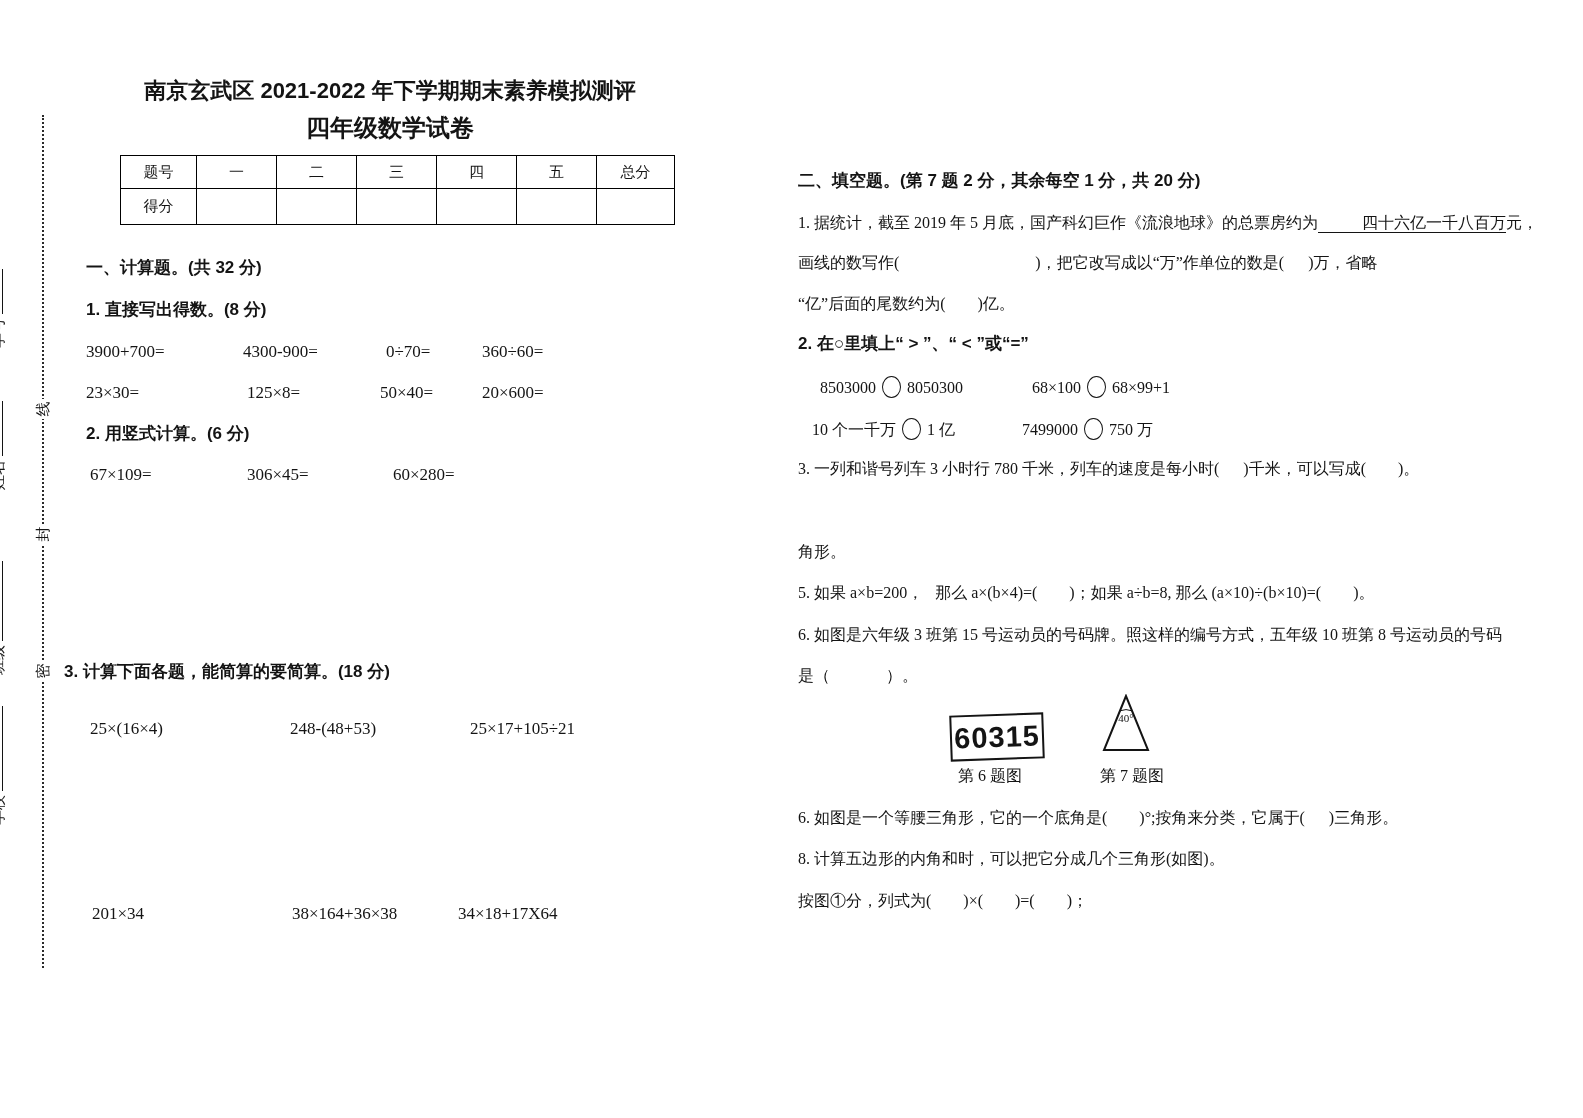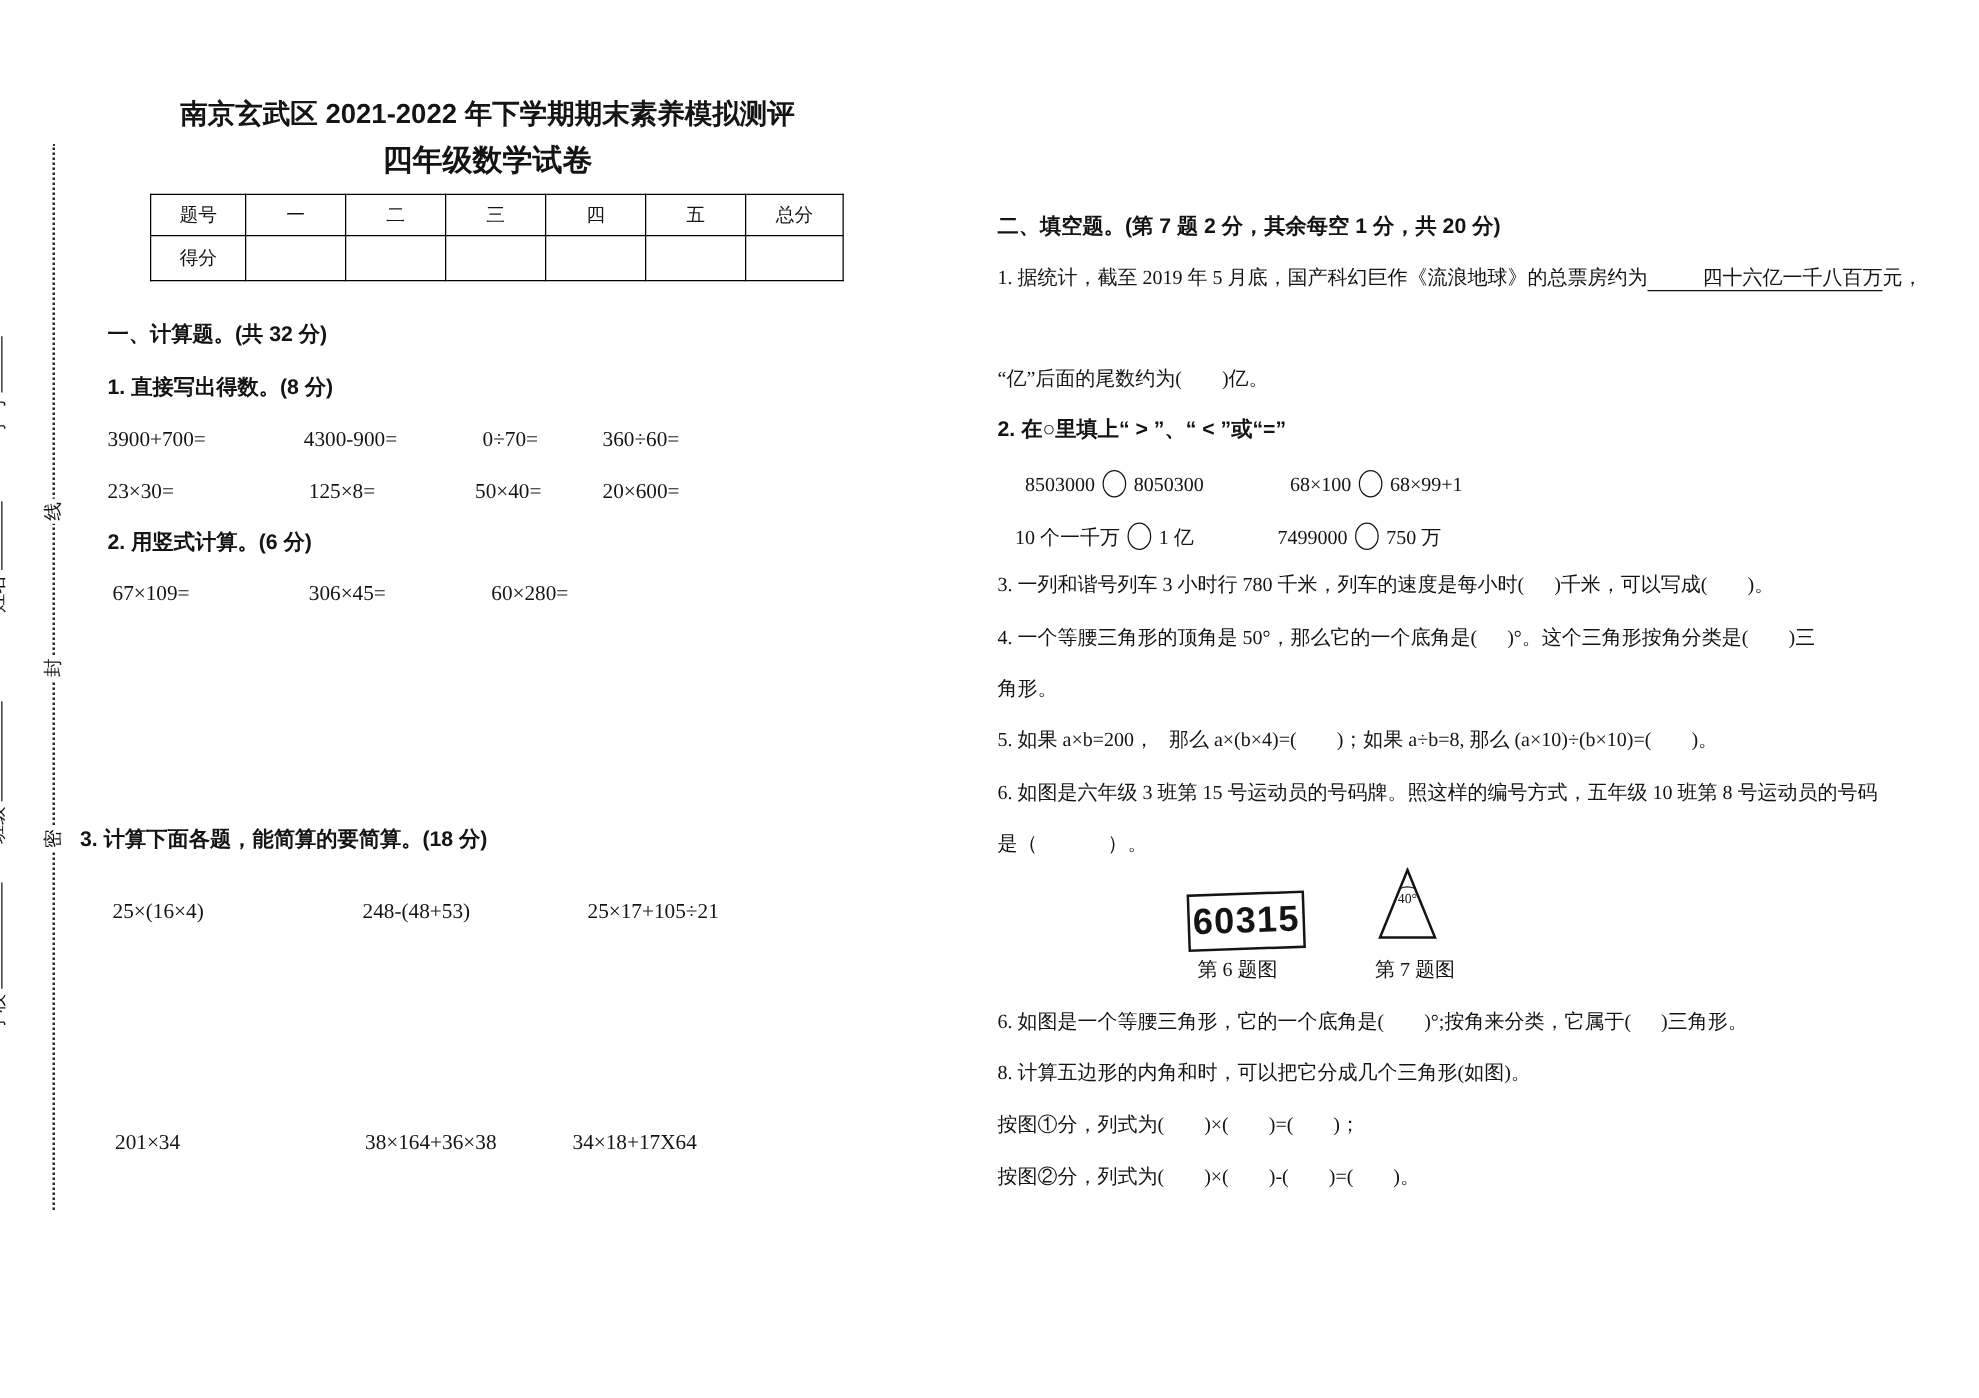--- a/index.html
+++ b/index.html
@@ -108,44 +108,43 @@
   <span class="t f" style="left:290px;top:718px">248-(48+53)</span>
   <span class="t f" style="left:470px;top:718px">25×17+105÷21</span>
 
   <span class="t f" style="left:92px;top:903px">201×34</span>
   <span class="t f" style="left:292px;top:903px">38×164+36×38</span>
   <span class="t f" style="left:458px;top:903px">34×18+17X64</span>
 
   <div class="t hd sec-hd" style="left:798px;top:170px">二、填空题。(第 7 题 2 分，其余每空 1 分，共 20 分)</div>
 
   <div class="t" style="left:798px;top:212px"><span>1. 据统计，截至 2019 年 5 月底，国产科幻巨作《流浪地球》的总票房约为</span><span class="u">四十六亿一千八百万</span><span>元，</span></div>
+  <div class="t" style="left:798px;top:252px">画线的数写作(                                  )，把它改写成以“万”作单位的数是(      )万，省略</div>
   <div class="t" style="left:798px;top:293px">“亿”后面的尾数约为(        )亿。</div>
 
   <div class="t hd sec-hd" style="left:798px;top:333px">2. 在○里填上“ &gt; ”、“ &lt; ”或“=”</div>
   <div class="t" style="left:820px;top:376px"><span>8503000</span><span class="circle"></span><span>8050300</span></div>
   <div class="t" style="left:1032px;top:376px"><span>68×100</span><span class="circle"></span><span>68×99+1</span></div>
   <div class="t" style="left:812px;top:418px"><span>10 个一千万</span><span class="circle"></span><span>1 亿</span></div>
   <div class="t" style="left:1022px;top:418px"><span>7499000</span><span class="circle"></span><span>750 万</span></div>
 
   <div class="t" style="left:798px;top:458px">3. 一列和谐号列车 3 小时行 780 千米，列车的速度是每小时(      )千米，可以写成(        )。</div>
-  <div class="t" style="left:798px;top:500px">4. 一个等腰三角形的顶角是 50°，那么它的一个底角是(      )°。这个三角形按角分类是(        )三</div>
   <div class="t" style="left:798px;top:541px">角形。</div>
   <div class="t" style="left:798px;top:582px">5. 如果 a×b=200，   那么 a×(b×4)=(        )；如果 a÷b=8, 那么 (a×10)÷(b×10)=(        )。</div>
   <div class="t" style="left:798px;top:624px">6. 如图是六年级 3 班第 15 号运动员的号码牌。照这样的编号方式，五年级 10 班第 8 号运动员的号码</div>
   <div class="t" style="left:798px;top:665px">是（              ）。</div>
 
   <div class="plate">
       <span>60315</span>
     </div>
   <svg class="tri-svg" width="52" height="60" viewBox="0 0 52 60">
     <polygon points="26,2 4,56 48,56" fill="none" stroke="#141414" stroke-width="2"></polygon>
     <path d="M 20,16.8 A 16 16 0 0 1 32,16.8" fill="none" stroke="#141414" stroke-width="1"></path>
     <text x="26" y="28" text-anchor="middle" font-size="11" fill="#141414">40°</text>
   </svg>
   <div class="caption" style="left:958px;top:766px">第 6 题图</div>
   <div class="caption" style="left:1100px;top:766px">第 7 题图</div>
 
   <div class="t" style="left:798px;top:807px">6. 如图是一个等腰三角形，它的一个底角是(        )°;按角来分类，它属于(      )三角形。</div>
   <div class="t" style="left:798px;top:848px">8. 计算五边形的内角和时，可以把它分成几个三角形(如图)。</div>
   <div class="t" style="left:798px;top:890px">按图①分，列式为(        )×(        )=(        )；</div>
-  <div class="t" style="left:798px;top:931px">按图②分，列式为(        )×(        )-(        )=(        )。</div>
 
 </div>
 
 </body></html>

